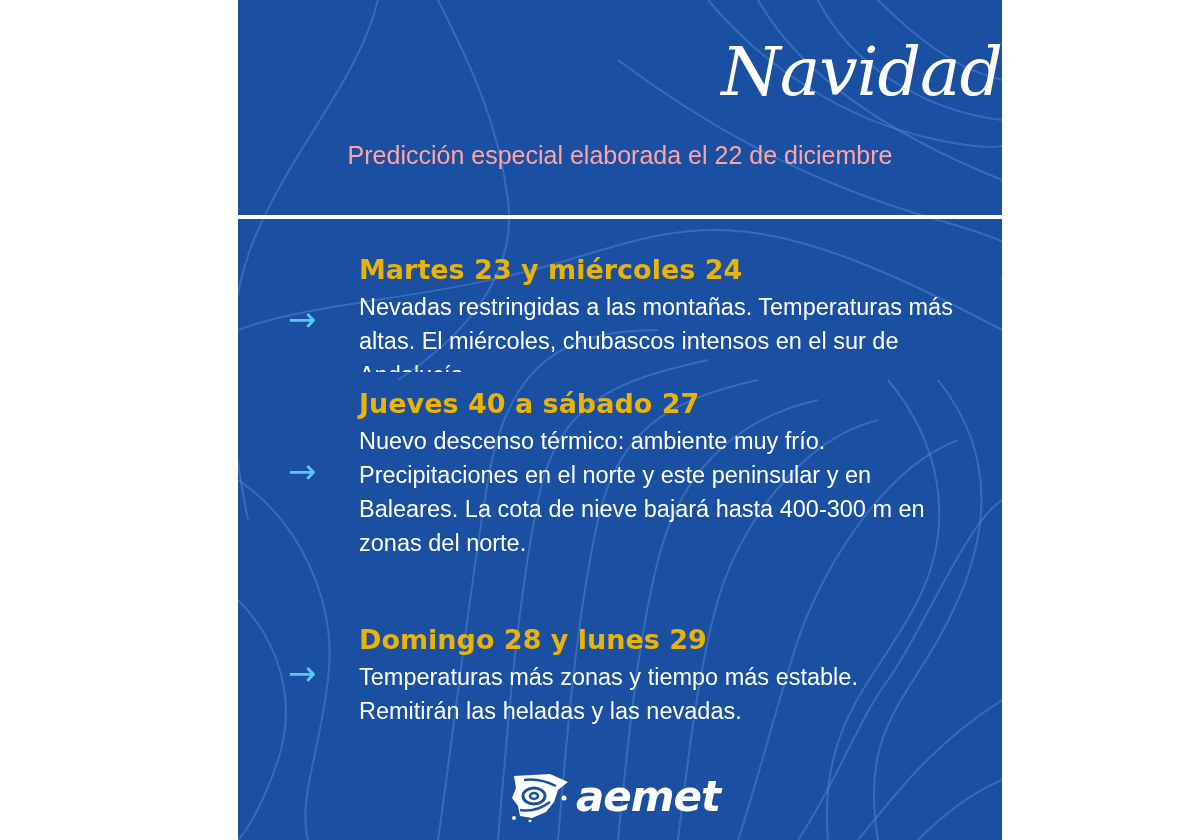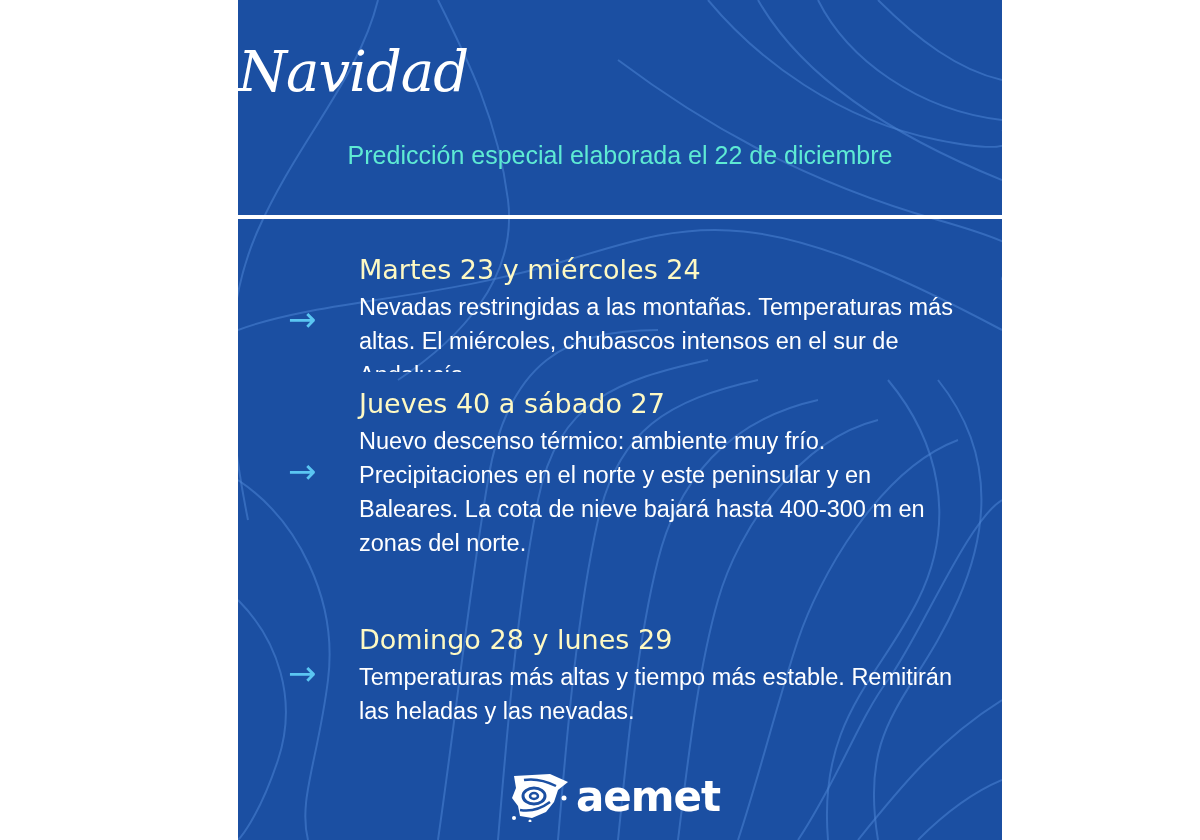--- a/index.html
+++ b/index.html
@@ -1,38 +1,38 @@
 <!DOCTYPE html>
 <html><head>
 <meta charset="utf-8">
 <style>
   html, body { margin:0; padding:0; }
   body { width:1200px; height:840px; background:#ffffff; position:relative; overflow:hidden; }
   .panel { position:absolute; left:238px; top:0; width:764px; height:840px; background:#1b4fa2; overflow:hidden; }
   .contours { position:absolute; left:0; top:0; width:764px; height:840px; }
   .contours path { fill:none; stroke:#4a83d4; stroke-width:2; opacity:0.55; }
   .header { position:absolute; left:0; top:0; width:764px; height:215px; }
-  .title { position:absolute; left:0; width:764px; top:22px; text-align:left; color:#ffffff;
-    font-family:"DejaVu Serif", "Liberation Serif", serif; font-style:italic; font-weight:300; font-size:56px; line-height:100px; letter-spacing:-1px; }
-  .subtitle { position:absolute; left:0; width:764px; top:139px; text-align:center; color:#5eead4;
+  .title { position:absolute; left:0; width:764px; top:22px; text-align:right; color:#ffffff;
+    font-family:"DejaVu Serif", "Liberation Serif", serif; font-style:italic; font-weight:300; font-size:68px; line-height:100px; letter-spacing:-1px; }
+  .subtitle { position:absolute; left:0; width:764px; top:139px; text-align:center; color:#fca5a5;
     font-family:"Liberation Sans", sans-serif; font-size:25px; line-height:32px; }
   .divider { position:absolute; left:0; top:215px; width:764px; height:4px; background:#ffffff; }
   .section { position:absolute; left:0; width:764px; }
   .section .arrow { position:absolute; left:50px; color:#5bc6f2; font-family:"DejaVu Sans", sans-serif; font-size:34px; line-height:34px; }
-  .section h2 { position:absolute; left:121px; top:0; margin:0; color:#fef9c3;
-    font-family:"DejaVu Sans", sans-serif; font-weight:normal; font-size:27px; line-height:36px; white-space:nowrap; }
+  .section h2 { position:absolute; left:121px; top:0; margin:0; color:#eab308;
+    font-family:"DejaVu Sans", sans-serif; font-weight:bold; font-size:27px; line-height:36px; white-space:nowrap; }
   .section p { position:absolute; left:121px; top:38px; margin:0; width:600px; color:#ffffff;
     font-family:"Liberation Sans", sans-serif; font-size:23.5px; line-height:34px; }
   .s1 { top:252px; height:120px; overflow:hidden; }
   .s1 .arrow { top:50px; }
   .s2 { top:386px; }
   .s2 .arrow { top:68px; }
   .s3 { top:622px; }
   .s3 .arrow { top:34px; }
-  .logo { position:absolute; left:272px; top:772px; height:50px; display:flex; align-items:center; }
+  .logo { position:absolute; left:272px; top:772px; height:50px; display:flex; align-items:center;font-style:italic; }
   .logo-mark { width:62px; height:50px; }
   .logo-text { color:#ffffff; font-family:"DejaVu Sans", sans-serif; font-weight:bold; font-size:42px; letter-spacing:-1px; margin-left:4px; line-height:50px; }
 </style>
 </head>
 <body>
 
 <div class="panel">
   <svg class="contours" viewBox="0 0 764 840">
     <path d="M140 0 C 120 80, 60 140, 20 230 S -10 420, 10 520"></path>
     <path d="M200 0 C 230 60, 260 120, 270 200 C 280 280, 220 340, 160 380"></path>
@@ -71,21 +71,21 @@
 
   <div class="section s2">
     <span class="arrow">→</span>
     <h2>Jueves 40 a sábado 27</h2>
     <p>Nuevo descenso térmico: ambiente muy frío. Precipitaciones en el norte y este peninsular y en Baleares. La cota de nieve bajará hasta 400-300 m en zonas del norte.</p>
   </div>
 
   <div class="section s3">
     <span class="arrow">→</span>
     <h2>Domingo 28 y lunes 29</h2>
-    <p>Temperaturas más altas y tiempo más estable. Remitirán las heladas y las nevadas.</p>
+    <p>Temperaturas más zonas y tiempo más estable. Remitirán las heladas y las nevadas.</p>
   </div>
 
   <div class="logo">
     <svg class="logo-mark" viewBox="0 0 62 50">
       <path d="M4 4 L40 2 L58 10 L48 18 L44 30 L36 40 L22 46 L10 44 L8 34 L2 26 L6 16 Z" fill="#ffffff"></path>
       <ellipse cx="24" cy="24" rx="11" ry="8" fill="none" stroke="#1b4fa2" stroke-width="3"></ellipse>
       <ellipse cx="24" cy="24" rx="4" ry="3" fill="none" stroke="#1b4fa2" stroke-width="2.5"></ellipse>
       <path d="M14 8 C 26 6, 38 10, 46 14" fill="none" stroke="#1b4fa2" stroke-width="2.5"></path>
       <path d="M10 38 C 22 40, 32 36, 40 30" fill="none" stroke="#1b4fa2" stroke-width="2.5"></path>
       <circle cx="54" cy="26" r="2.5" fill="#ffffff"></circle>

